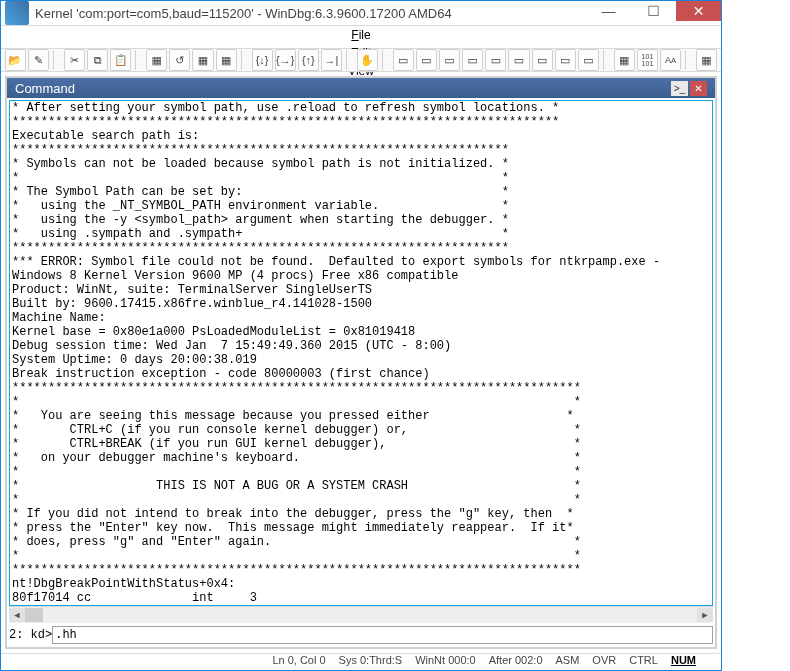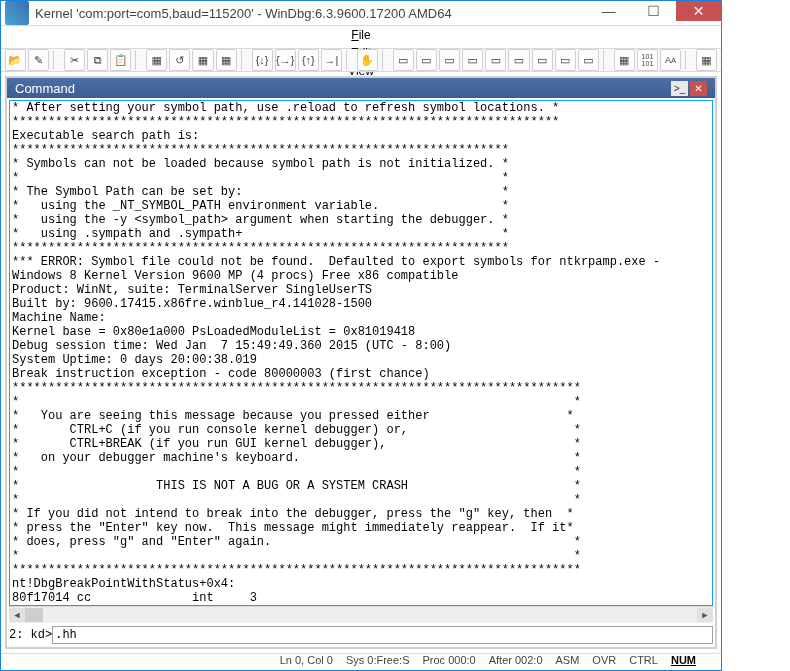--- a/index.html
+++ b/index.html
@@ -145,21 +145,21 @@
       <div class="scr-btn">►</div>
     </div>
     <div class="prompt-row">
       <span class="prompt-lbl">2: kd&gt;</span>
       <input class="prompt-input" value=".hh" style="">
     </div>
   </div>
 
   <div class="statusbar">
     <span class="status-cell">Ln 0, Col 0</span>
-    <span class="status-cell">Sys 0:Free:S</span>
-    <span class="status-cell">Proc 000:0</span>
+    <span class="status-cell">Sys 0:Thrd:S</span>
+    <span class="status-cell">WinNt 000:0</span>
     <span class="status-cell">After 002:0</span>
     <span class="status-cell">ASM</span>
     <span class="status-cell">OVR</span>
     <span class="status-cell">CTRL</span>
     <span class="status-cell" style="font-weight:bold;color:#000;text-decoration:underline;">NUM</span>
   </div>
 </div>
 
 </body></html>

